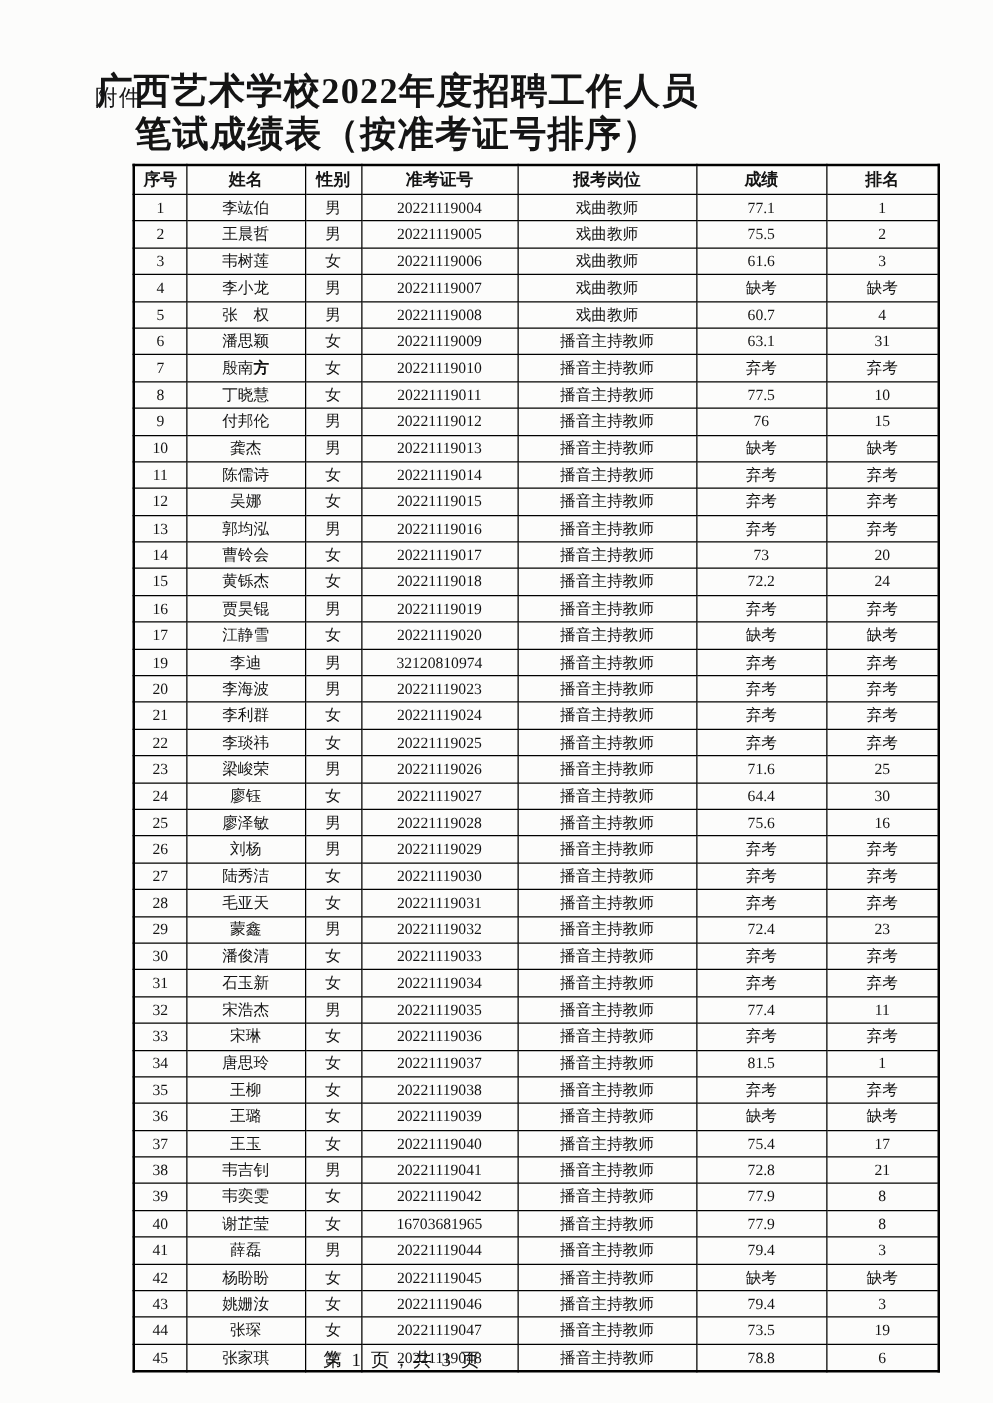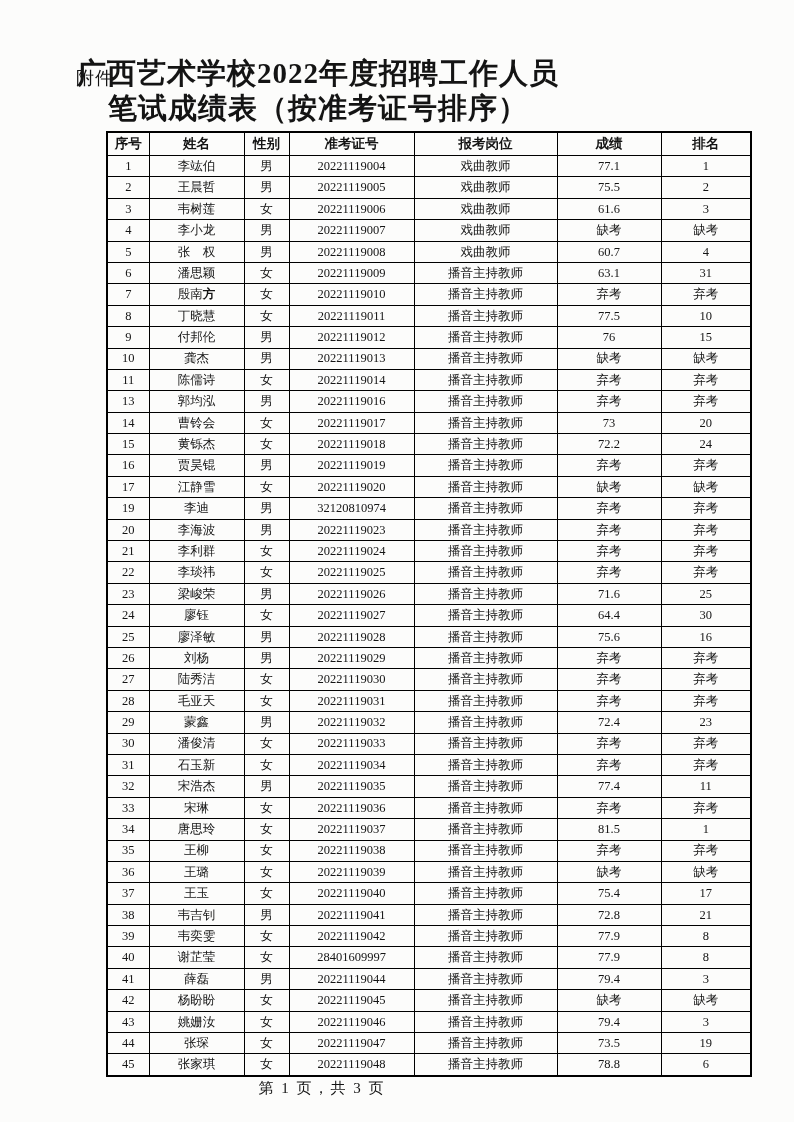--- a/index.html
+++ b/index.html
@@ -188,20 +188,29 @@
   <tr>
     <td>11</td>
     <td>陈儒诗</td>
     <td>女</td>
     <td>20221119014</td>
     <td>播音主持教师</td>
     <td>弃考</td>
     <td>弃考</td>
   </tr>
 
+  <tr>
+    <td>12</td>
+    <td>吴娜</td>
+    <td>女</td>
+    <td>20221119015</td>
+    <td>播音主持教师</td>
+    <td>弃考</td>
+    <td>弃考</td>
+  </tr>
 
   <tr>
     <td>13</td>
     <td>郭均泓</td>
     <td>男</td>
     <td>20221119016</td>
     <td>播音主持教师</td>
     <td>弃考</td>
     <td>弃考</td>
   </tr>
@@ -454,21 +463,21 @@
     <td>20221119042</td>
     <td>播音主持教师</td>
     <td>77.9</td>
     <td>8</td>
   </tr>
 
   <tr>
     <td>40</td>
     <td>谢芷莹</td>
     <td>女</td>
-    <td>28401609997</td>
+    <td>16703681965</td>
     <td>播音主持教师</td>
     <td>77.9</td>
     <td>8</td>
   </tr>
 
   <tr>
     <td>41</td>
     <td>薛磊</td>
     <td>男</td>
     <td>20221119044</td>

